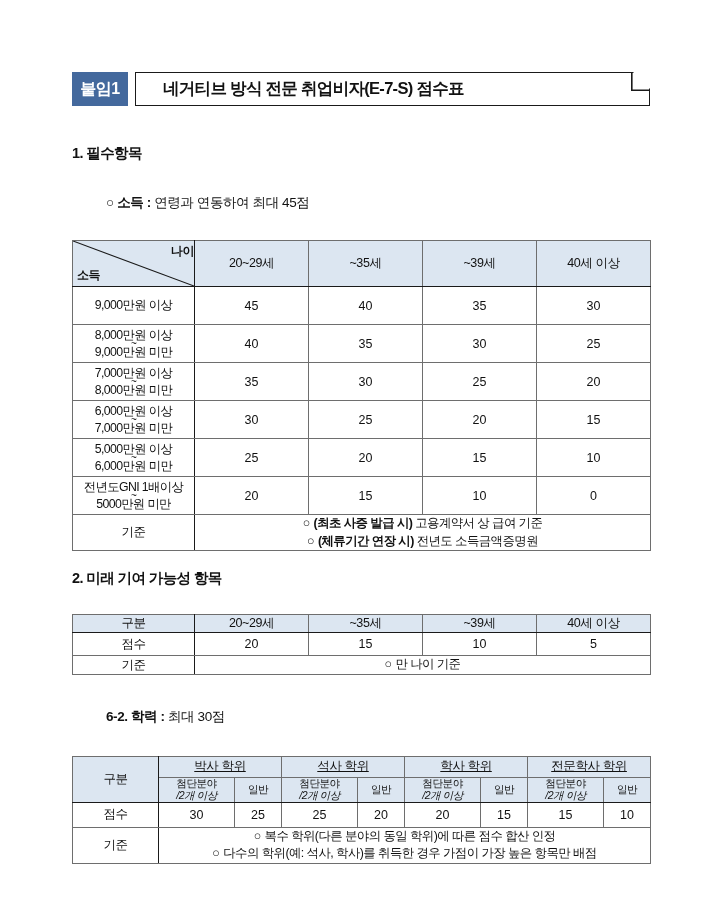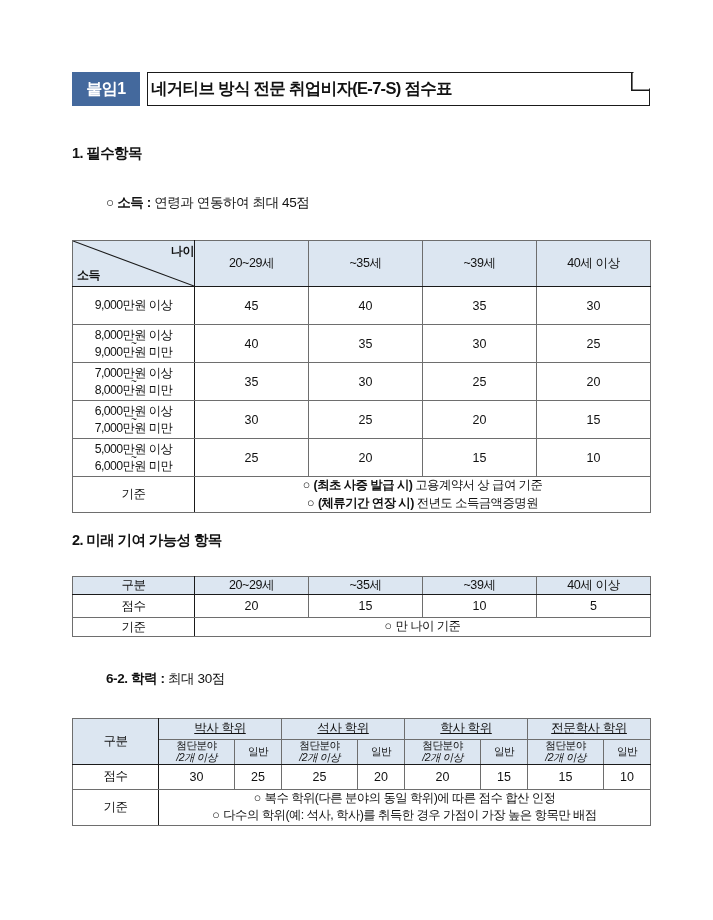--- a/index.html
+++ b/index.html
@@ -23,21 +23,21 @@
   }
 
   
   .banner {
     display: flex;
     align-items: stretch;
     height: 34px;
     margin-top: 0;
   }
   .banner-badge {
-    width: 68px;
+    width: 56px;
     background: #44699d;
     color: #ffffff;
     font-size: 16px;
     font-weight: bold;
     letter-spacing: -0.5px;
     display: flex;
     align-items: center;
     justify-content: center;
     flex: 0 0 auto;
   }
@@ -46,21 +46,21 @@
     flex: 1 1 auto;
     margin-left: 7px;
   }
   .banner-title {
     position: absolute;
     inset: 0;
     border: 1.6px solid #1a1a1a;
     background: #ffffff;
     display: flex;
     align-items: center;
-    padding-left: 3px;
+    padding-left: 27px;
     font-size: 16.5px;
     font-weight: bold;
     letter-spacing: -0.7px;
     color: #111111;
     clip-path: polygon(0 0, calc(100% - 17px) 0, 100% 17px, 100% 100%, 0 100%);
   }
   .fold-line {
     position: absolute;
     top: 0; right: 0;
     width: 19px; height: 19px;
@@ -299,20 +299,31 @@
         <tr style="height: 38px;">
           <td class="rowlab">
             <div>5,000만원 이상</div>
             <div class="tilde">~</div>
             <div>6,000만원 미만</div>
           </td>
           <td class="num">25</td>
           <td class="num">20</td>
           <td class="num">15</td>
           <td class="num">10</td>
+        </tr>
+        <tr style="height: 38px;">
+          <td class="rowlab">
+            <div>전년도GNI 1배이상</div>
+            <div class="tilde">~</div>
+            <div>5000만원 미만</div>
+          </td>
+          <td class="num">20</td>
+          <td class="num">15</td>
+          <td class="num">10</td>
+          <td class="num">0</td>
         </tr>
       </tbody>
     <tfoot>
       <tr>
         <td class="crit-label">기준</td>
         <td class="crit-body" colspan="4">
           <div class="crit-line">
             <span class="mark">○</span><span class="bold">(최초 사증 발급 시)</span><span> 고용계약서 상 급여 기준</span>
           </div>
           <div class="crit-line">

